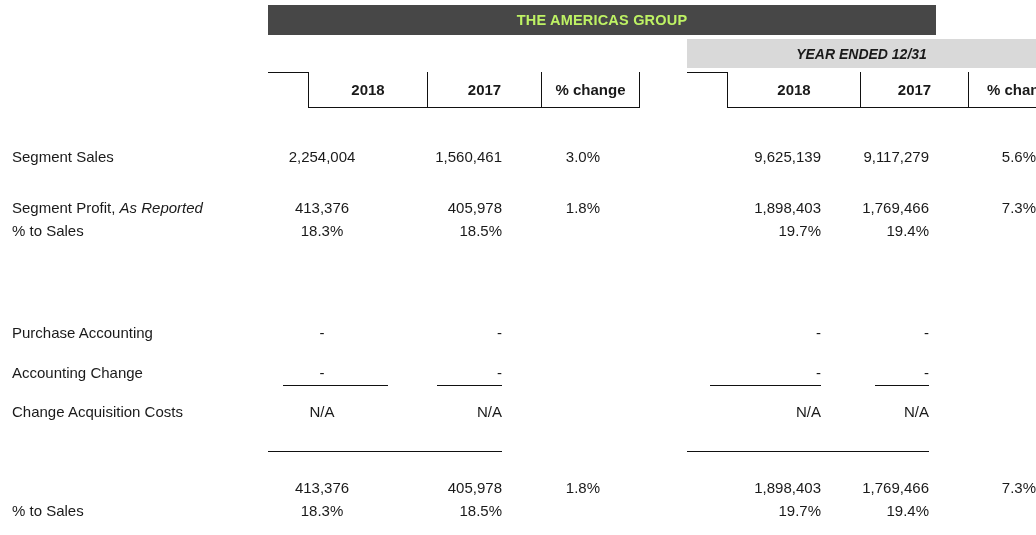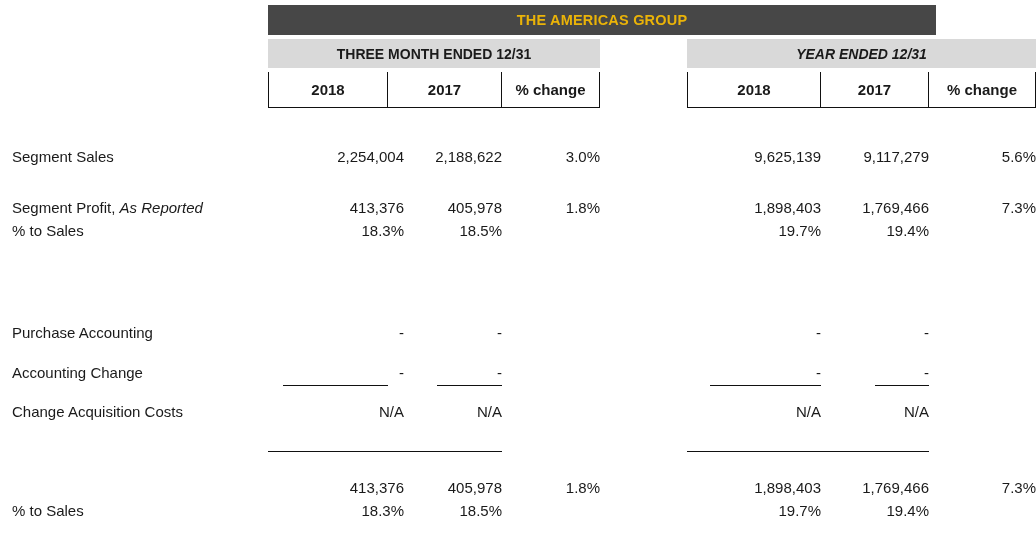--- a/index.html
+++ b/index.html
@@ -21,21 +21,21 @@
   }
 
   
   .hdr-title {
     position: absolute;
     left: 268px;
     top: 5px;
     width: 668px;
     height: 30px;
     background: #474747;
-    color: #eab308;
+    color: #bef264;
     font-size: 14.5px;
     font-weight: bold;
     letter-spacing: .2px;
     display: flex;
     align-items: center;
     justify-content: center;
   }
   .hdr-period {
     position: absolute;
     top: 39px;
@@ -58,20 +58,21 @@
     font-size: 15px;
     font-weight: bold;
     display: flex;
     align-items: center;
     justify-content: center;
     background: #ffffff;
     border-left: 1px solid #111;
     border-right: 1px solid #111;
     border-bottom: 1px solid #111;
     box-sizing: border-box;
+    margin-left: 40px;
   }
   
   .y-a1 { left: 268px;  width: 120px; }
   .y-b1 { left: 388px;  width: 114px; border-left: none; }
   .y-c1 { left: 502px;  width: 98px;  border-left: none; }
   
   .y-a2 { left: 687px;  width: 134px; }
   .y-b2 { left: 821px;  width: 108px; border-left: none; }
   .y-c2 { left: 929px;  width: 107px; border-left: none; }
 
@@ -103,58 +104,57 @@
   .label.underline { }
 
   .num {
     position: absolute;
     top: 0;
     font-size: 15px;
     text-align: right;
     white-space: nowrap;
   }
   
-  .c-a1 { left: 264px; width: 140px; }
+  .c-a1 { left: 252px; width: 140px; text-align: center; }
   .c-b1 { left: 368px; width: 134px; }
   .c-c1 { left: 470px; width: 130px; }
   .c-a2 { left: 671px; width: 150px; }
   .c-b2 { left: 789px; width: 140px; }
   .c-c2 { left: 876px; width: 160px; }
 
   
   .rule {
     position: absolute;
     height: 1px;
     background: #111;
   }
 </style>
 </head>
 <body>
 
 <div class="sheet">
 
   <div class="hdr-title">THE AMERICAS GROUP</div>
 
-  <div class="hdr-period p1">THREE MONTH ENDED 12/31</div>
   <div class="hdr-period p2">YEAR ENDED 12/31</div>
 
   <div class="y-topline g1"></div>
   <div class="y-topline g2"></div>
 
   <div class="hdr-year y-a1">2018</div>
   <div class="hdr-year y-b1">2017</div>
   <div class="hdr-year y-c1">% change</div>
   <div class="hdr-year y-a2">2018</div>
   <div class="hdr-year y-b2">2017</div>
   <div class="hdr-year y-c2">% change</div>
 
   <div class="row" style="top:148px;">
     <div class="label">Segment Sales</div>
     <div class="num c-a1">2,254,004</div>
-    <div class="num c-b1">2,188,622</div>
+    <div class="num c-b1">1,560,461</div>
     <div class="num c-c1">3.0%</div>
     <div class="num c-a2">9,625,139</div>
     <div class="num c-b2">9,117,279</div>
     <div class="num c-c2">5.6%</div>
   </div>
 
   <div class="row" style="top:199px;">
     <div class="label"><span>Segment Profit, </span><span class="ital">As Reported</span></div>
     <div class="num c-a1">413,376</div>
     <div class="num c-b1">405,978</div>

